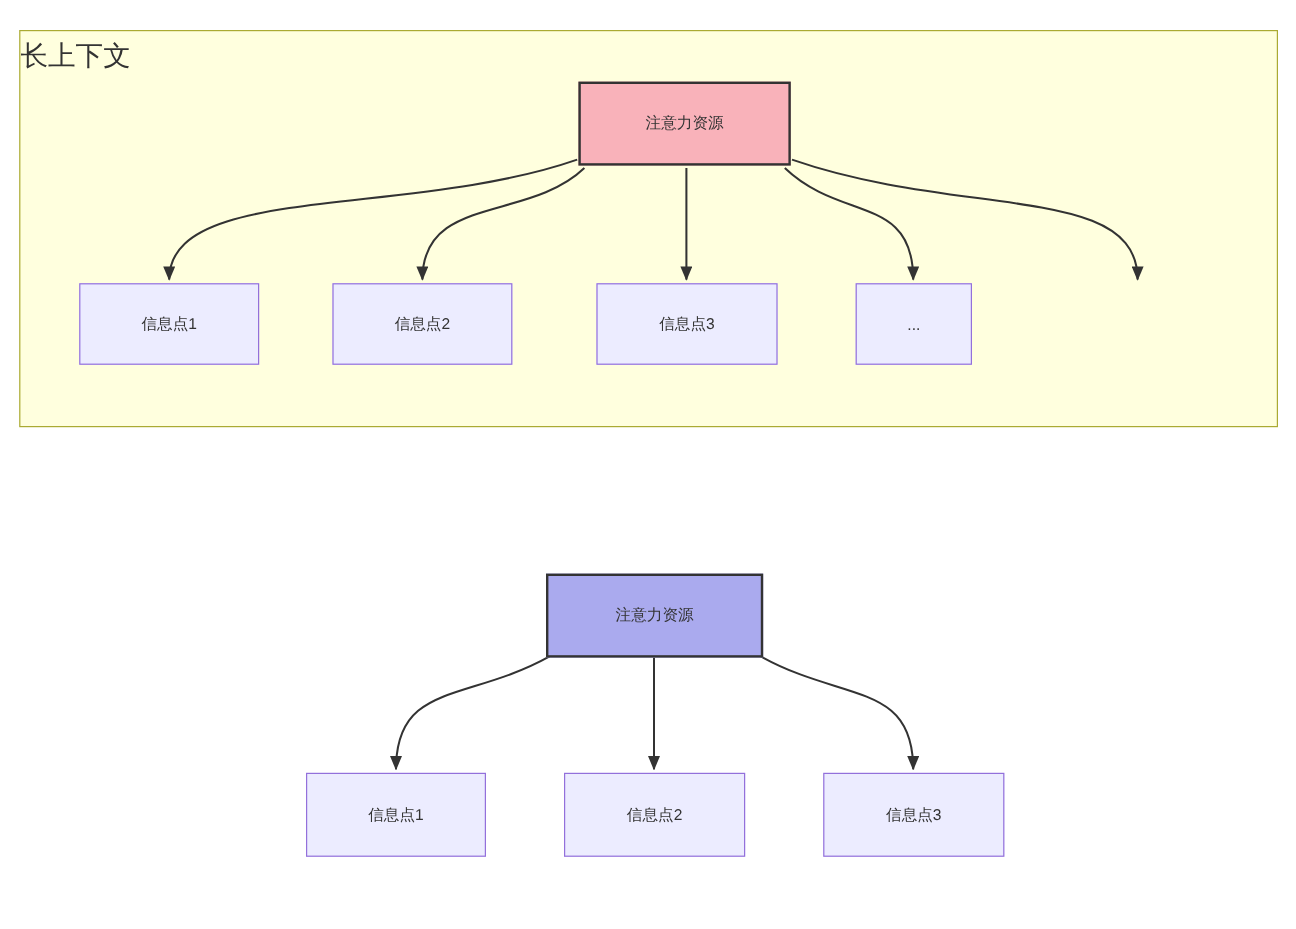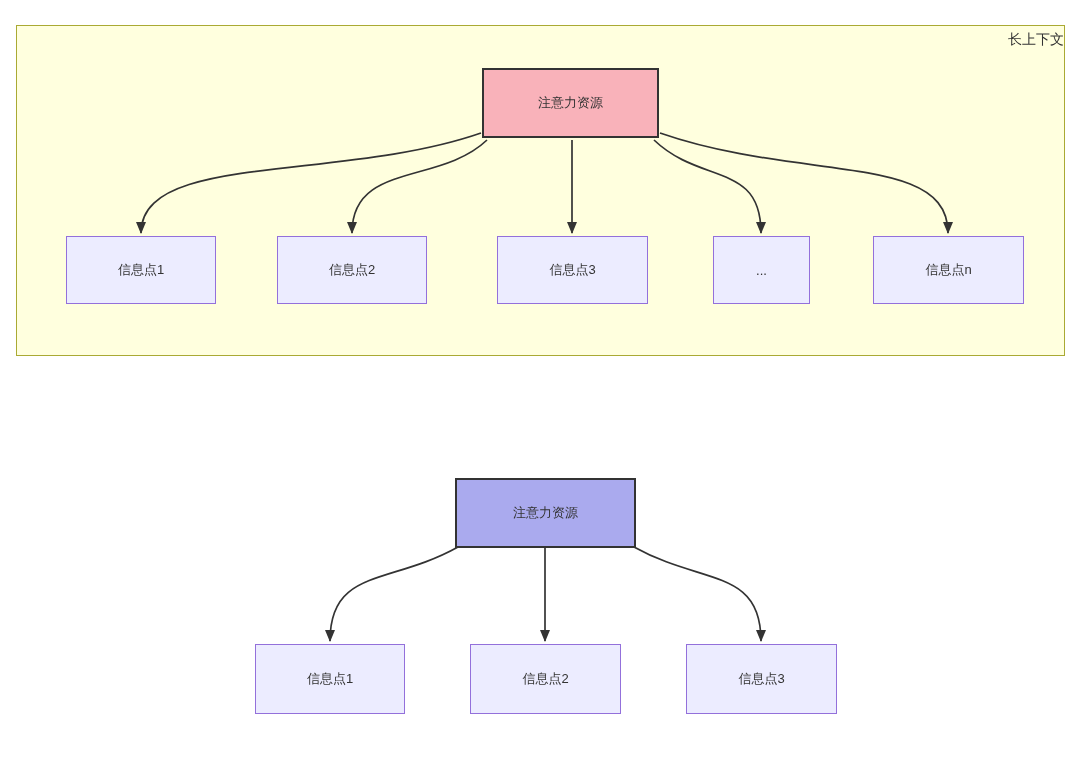--- a/index.html
+++ b/index.html
@@ -30,22 +30,22 @@
     position: absolute;
     background: var(--cluster-fill);
     border: 1.5px solid var(--cluster-border);
     z-index: 0;
   }
   .cluster-long  { left: 16px;  top: 25px;  width: 1049px; height: 331px; }
   .cluster-short { left: 209px; top: 432px; width: 675px;  height: 331px; }
   .cluster-title {
     position: absolute;
     left: 0; right: 0; top: 5px;
-    text-align: right;
-    font-size: 14px;
+    text-align: left;
+    font-size: 23px;
     color: var(--text);
   }
   .edges {
     position: absolute;
     left: 0; top: 0;
     width: 1080px; height: 774px;
     z-index: 1;
     pointer-events: none;
   }
   .edge {
@@ -109,21 +109,20 @@
     <path class="edge" marker-end="url(#arrow)" d="M 545 548 L 545 641"></path>
     <path class="edge" marker-end="url(#arrow)" d="M 634 547 C 702 585, 761 568, 761 641"></path>
   </svg>
 
   <div class="node attention attention-long">注意力资源</div>
 
   <div class="node info" style="left:66px;  width:150px;">信息点1</div>
   <div class="node info" style="left:277px; width:150px;">信息点2</div>
   <div class="node info" style="left:497px; width:151px;">信息点3</div>
   <div class="node info" style="left:713px; width:97px;">...</div>
-  <div class="node info" style="left:873px; width:151px;">信息点n</div>
 
   <div class="node attention attention-short">注意力资源</div>
 
   <div class="node info info-short" style="left:255px; width:150px;">信息点1</div>
   <div class="node info info-short" style="left:470px; width:151px;">信息点2</div>
   <div class="node info info-short" style="left:686px; width:151px;">信息点3</div>
 
 </div>
 
 </body></html>

